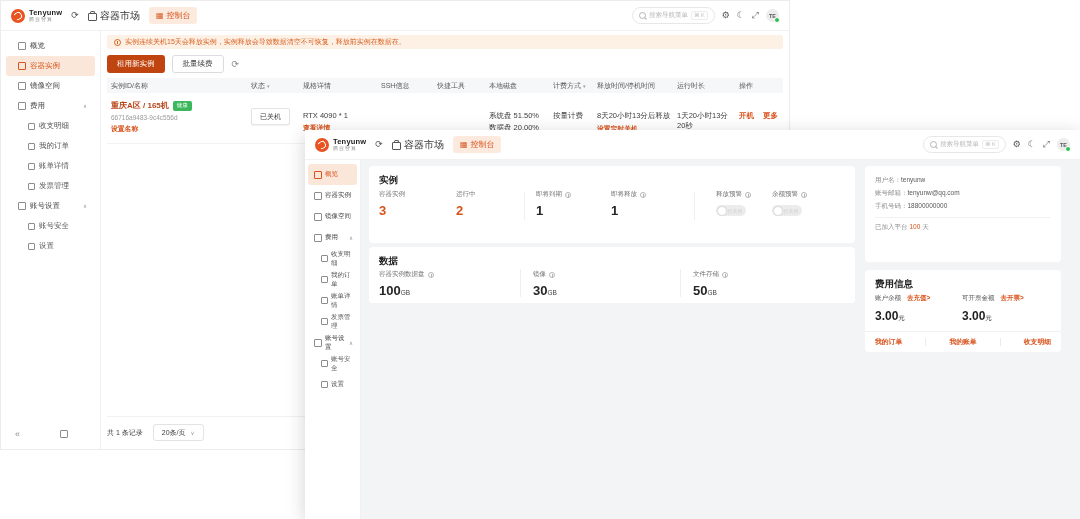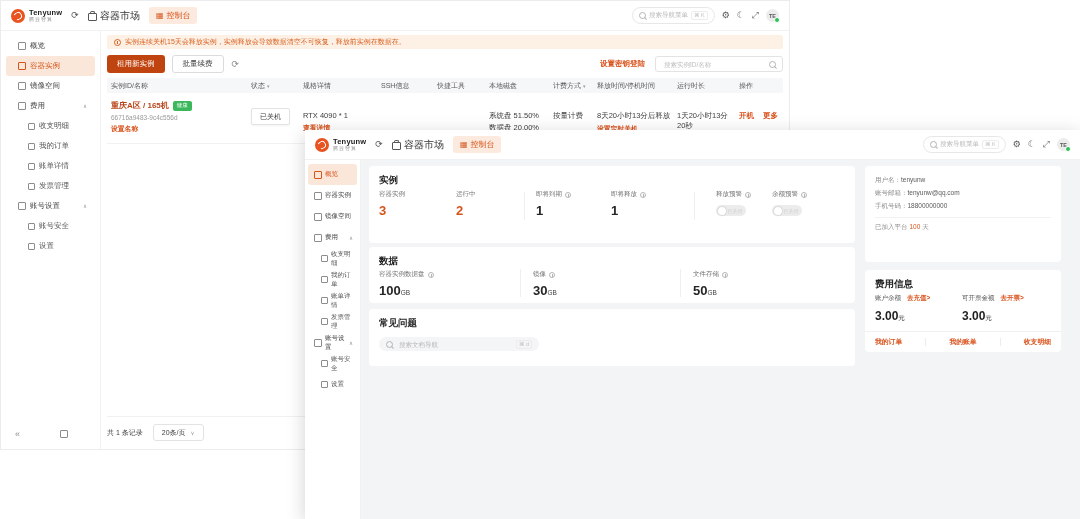--- a/index.html
+++ b/index.html
@@ -225,27 +225,20 @@
 
     <main class="content1">
       <div class="banner">
         <span class="ifo orange"></span>
         <span>实例连续关机15天会释放实例，实例释放会导致数据清空不可恢复，释放前实例在数据在。</span>
       </div>
       <div class="tbar">
         <button class="btn-primary">租用新实例</button>
         <button class="btn-ghost">批量续费</button>
         <span class="ig">⟳</span>
-        <div class="tbar-right">
-          <a class="olink">设置密钥登陆</a>
-          <span class="search-box">
-            <input placeholder="搜索实例ID/名称" style="">
-            <span class="mag"></span>
-          </span>
-        </div>
       </div>
 
       <div class="thead">
         <span class="hc cw0">实例ID/名称</span>
         <span class="hc cw1">
             <span>状态</span>
             <span class="caret">▾</span>
           </span>
         <span class="hc cw2">规格详情</span>
         <span class="hc cw3">SSH信息</span>
@@ -469,28 +462,20 @@
         <i class="vd" style="left:311px;top:22px;"></i>
         <div class="stat" style="left:324px;top:23px;">
           <div class="slabel">
               <span>文件存储</span>
               <span class="ifo"></span>
             </div>
           <div class="sval"><span>50</span><span class="unit">GB</span></div>
         </div>
       </section>
 
-      <section class="card c-faq">
-        <h3>常见问题</h3>
-        <div class="faq-pill">
-          <span class="mag"></span>
-          <input placeholder="搜索文档导航" style="">
-          <span class="kbd">⌘ d</span>
-        </div>
-      </section>
 
       <section class="card c-acct">
         <div class="acct-fields">
           <div><span class="fl">用户名：</span><span>tenyunw</span></div>
           <div><span class="fl">账号邮箱：</span><span>tenyunw@qq.com</span></div>
           <div><span class="fl">手机号码：</span><span>18800000000</span></div>
         </div>
         <div class="acct-div"></div>
         <div class="joined">
           <span>已加入平台</span><b>100</b><span>天</span>

